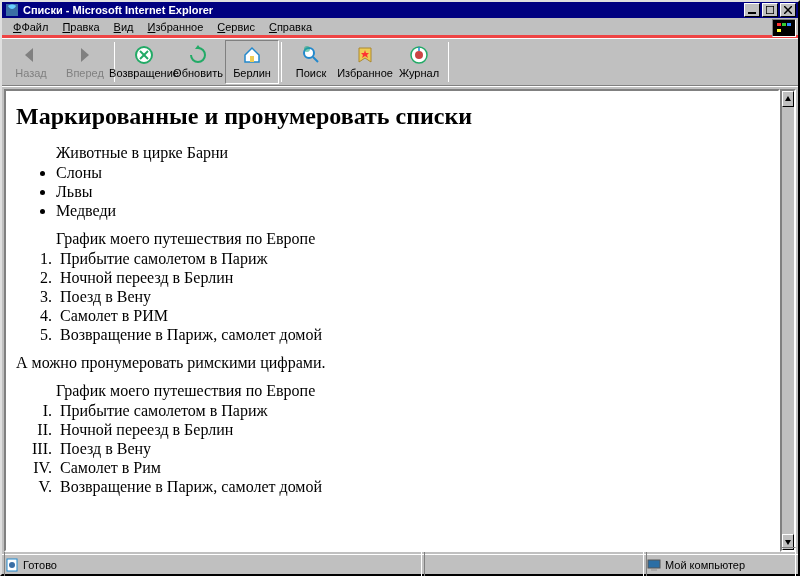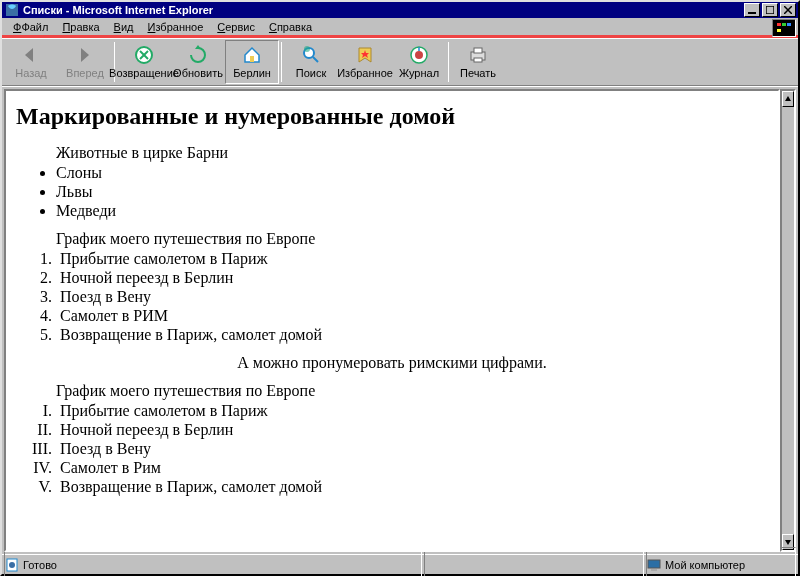--- a/index.html
+++ b/index.html
@@ -92,21 +92,21 @@
     padding:6px 10px 10px 10px;
     position:relative;
   }
   .page h1 { font-size:24px; font-weight:bold; margin:6px 0 14px 0; }
   .page h4 { font-size:16px; margin:6px 0 2px 40px; font-weight:normal; }
   .page ul { margin:2px 0 10px 22px; padding:0; list-style:disc; }
   .page ul li { margin:1px 0 1px 18px; }
   .page ol { margin:2px 0 10px 20px; padding-left:20px; }
   .page ol li { margin:1px 0; padding-left:4px; }
   .page ol.roman { list-style-type: upper-roman; padding-left:28px; margin-left:12px; }
-  .page p.note { margin:10px 0 10px 0;text-align:center; }
+  .page p.note { margin:10px 0 10px 0; }
   .vscroll {
     width:16px; background:#c0c0c0;
     border:2px solid; border-color:#808080 #fff #fff #808080;
     display:flex; flex-direction:column; justify-content:space-between;
   }
   .vscroll .arrow, .vscroll .thumb {
     height:16px; background:#c0c0c0;
     border:1px solid; border-color:#fff #000 #000 #fff;
     display:flex; align-items:center; justify-content:center;
   }
@@ -247,35 +247,25 @@
       <span class="ico">
           <svg width="20" height="20">
             <circle cx="10" cy="10" r="8" fill="#fff" stroke="#2a6" stroke-width="1.5"></circle>
             <circle cx="10" cy="10" r="4" fill="#c44"></circle>
             <line x1="10" y1="2" x2="10" y2="6" stroke="#28c" stroke-width="1.5"></line>
           </svg>
         </span>
       <span>Журнал</span>
     </div>
     <div class="toolbar-sep"></div>
-    <div class="tbtn">
-      <span class="ico">
-          <svg width="20" height="20">
-            <rect x="3" y="7" width="14" height="8" fill="#ddd" stroke="#666"></rect>
-            <rect x="6" y="3" width="8" height="5" fill="#fff" stroke="#666"></rect>
-            <rect x="6" y="13" width="8" height="4" fill="#fff" stroke="#666"></rect>
-          </svg>
-        </span>
-      <span>Печать</span>
-    </div>
   </div>
 
   <div class="content-area">
     <div class="page">
-      <h1>Маркированные и нумерованные домой</h1>
+      <h1>Маркированные и пронумеровать списки</h1>
 
       <h4>Животные в цирке Барни</h4>
       <ul>
         <li>Слоны</li>
         <li>Львы</li>
         <li>Медведи</li>
       </ul>
 
       <h4>График моего путешествия по Европе</h4>
       <ol>

